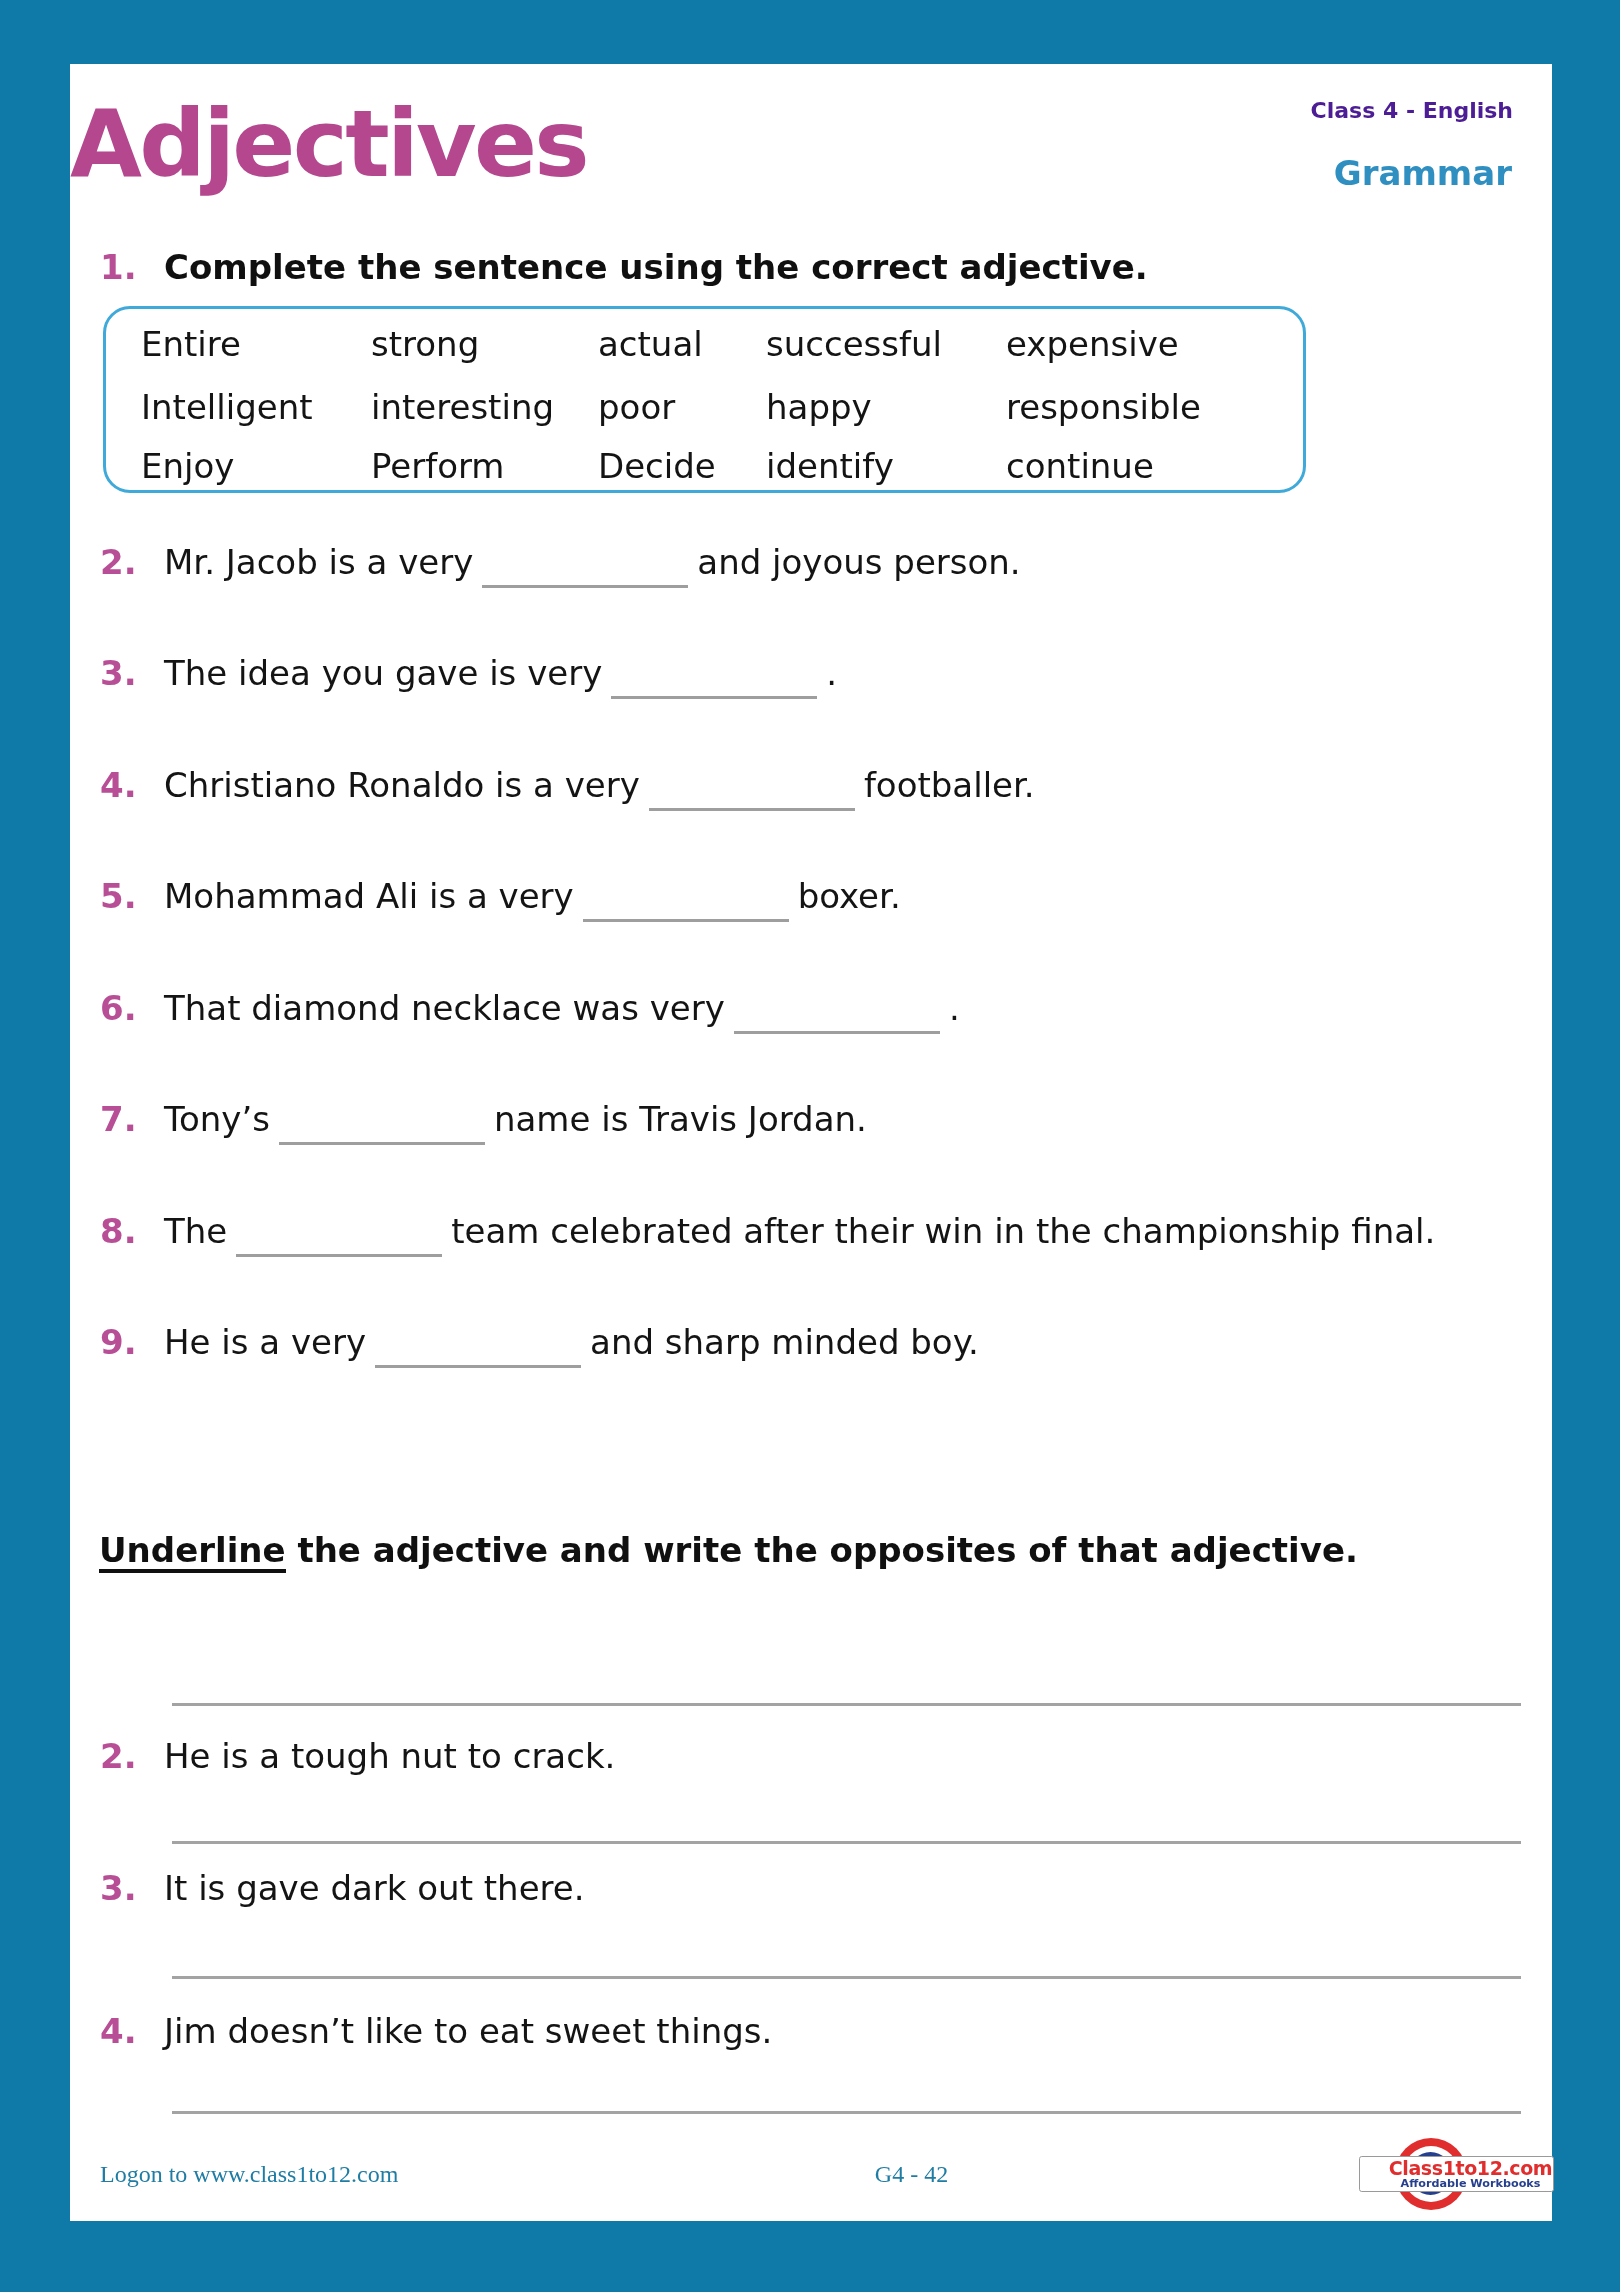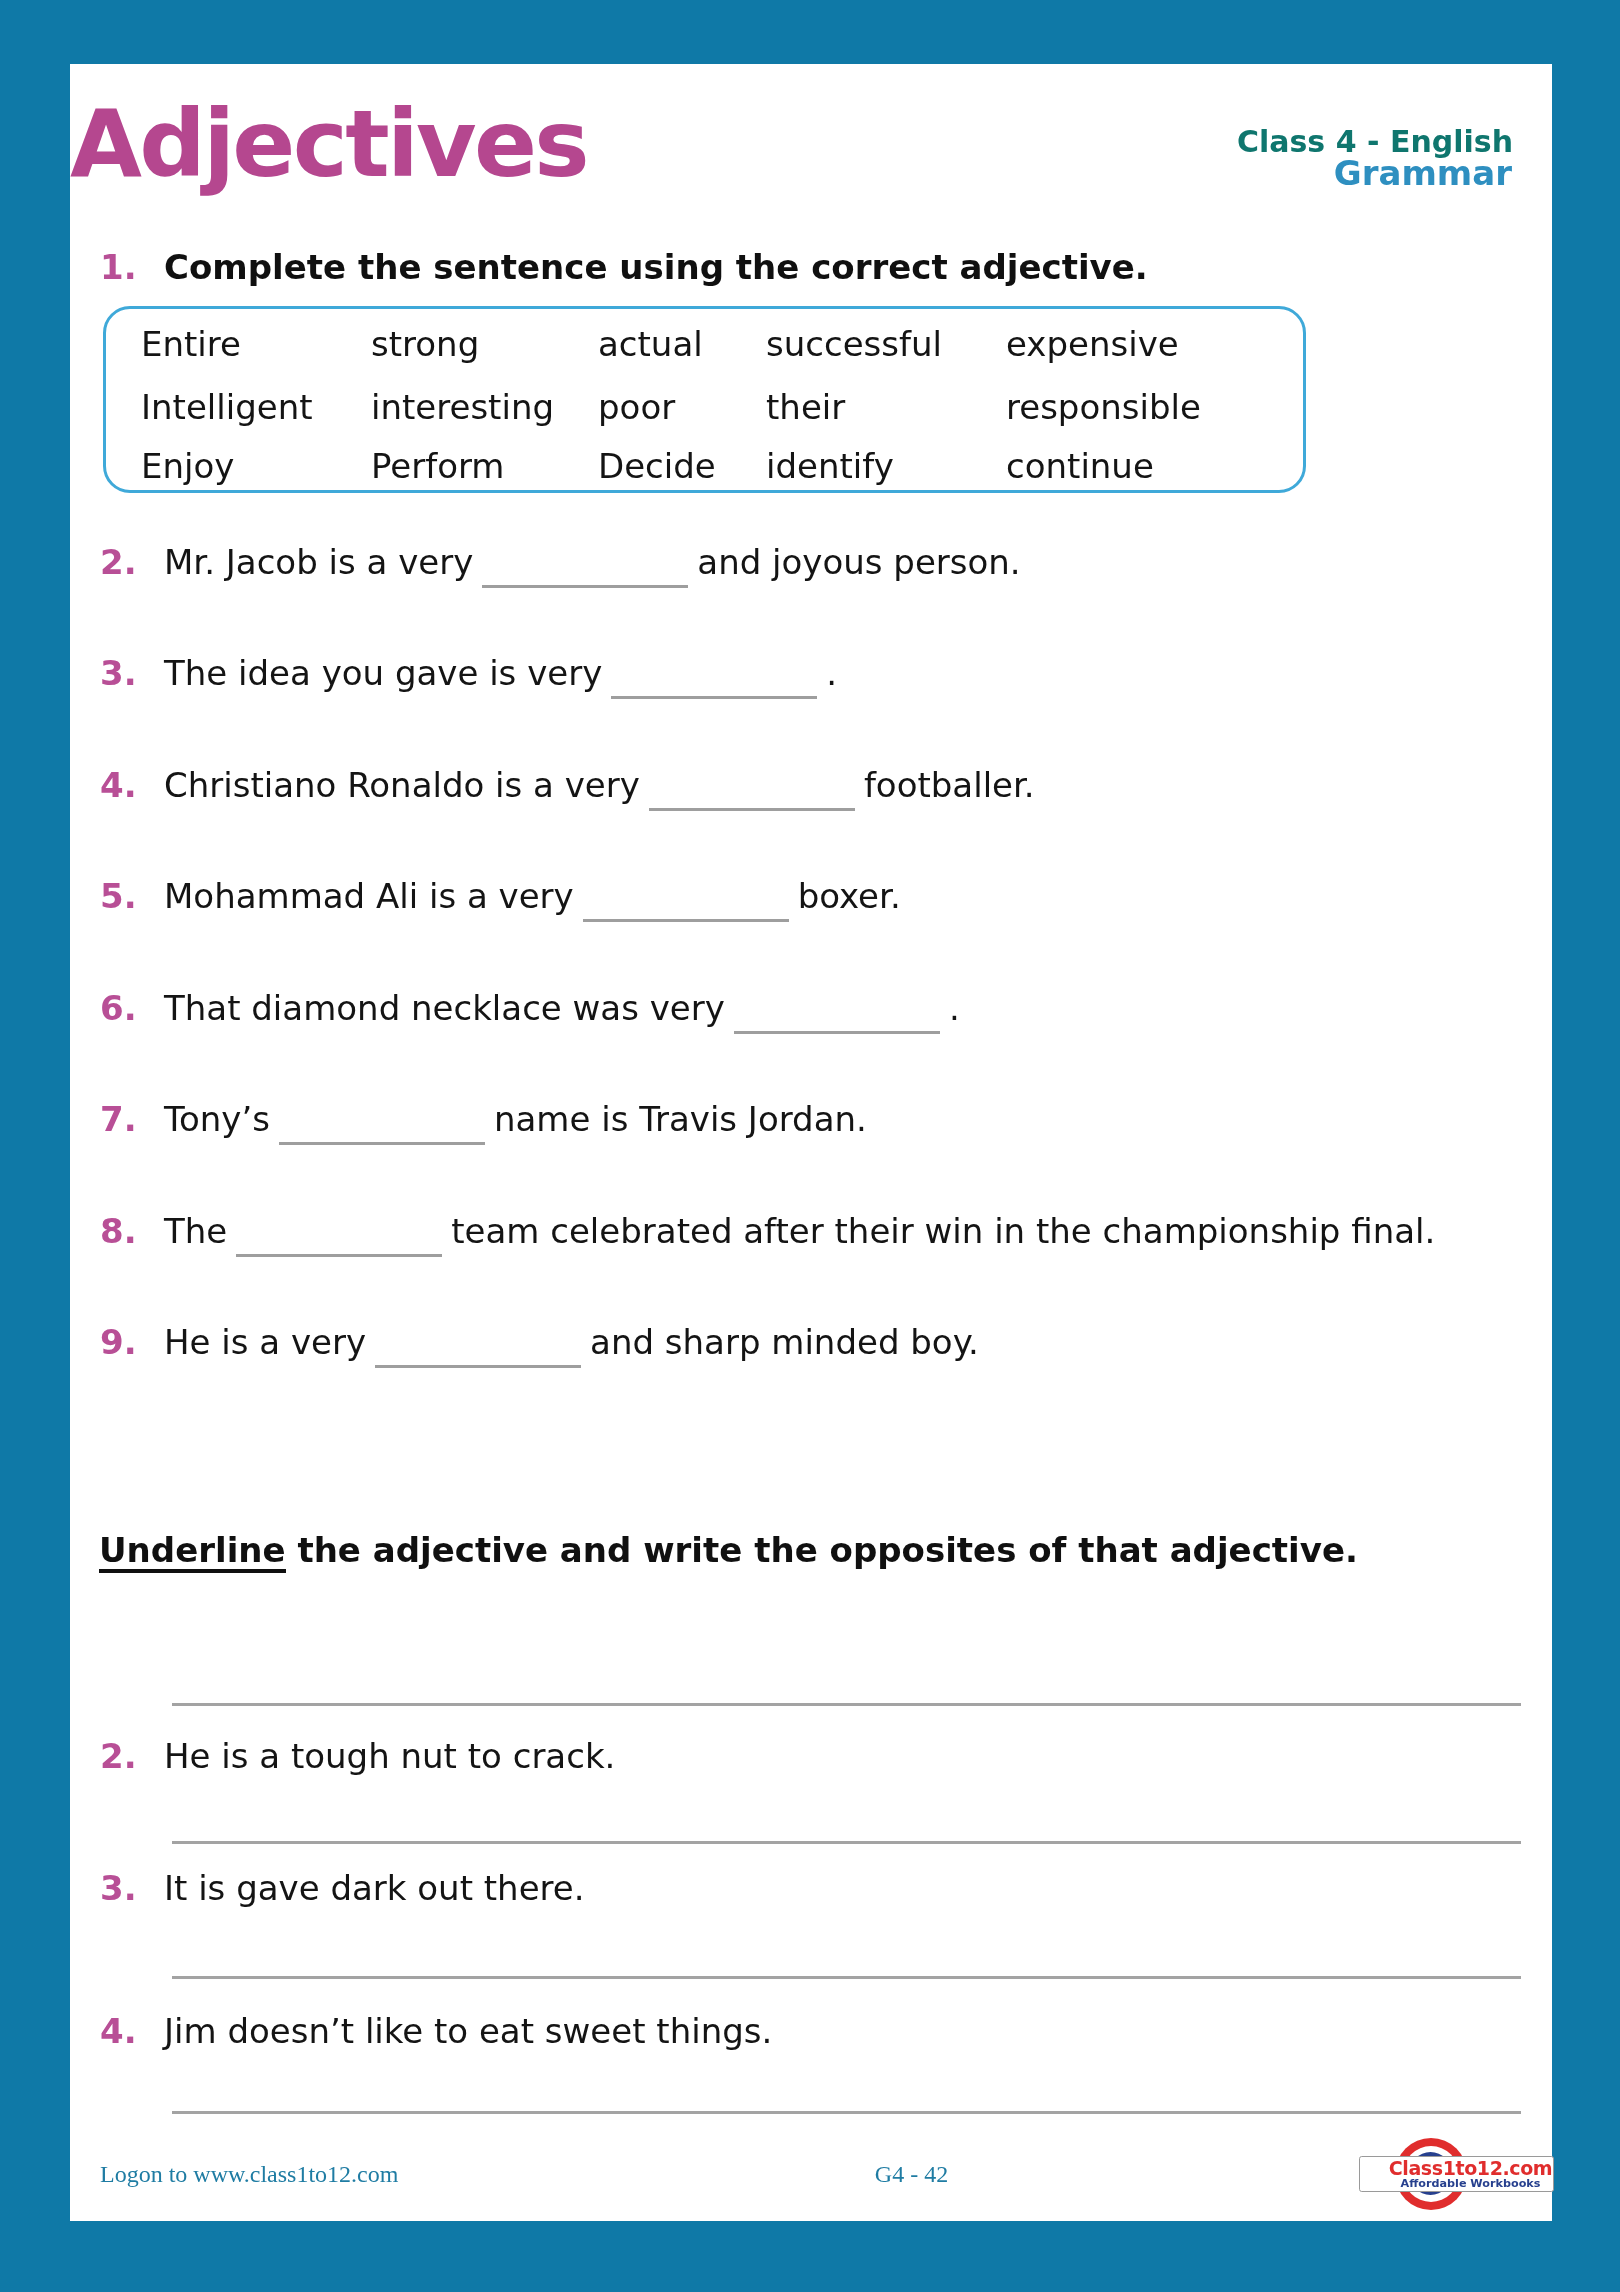--- a/index.html
+++ b/index.html
@@ -16,21 +16,21 @@
   }
   
   .title{
     position:absolute;top:34px;left:0;width:1243px;
     text-align:left;
     font-size:93px;font-weight:bold;letter-spacing:-2.7px;line-height:1.0;
     color:#b5478f;
   }
   .class-line{
     position:absolute;top:34px;right:39px;
-    font-size:30px;font-weight:bold;color:#0f766e;letter-spacing:0px;margin-top:26px;
+    font-size:22px;font-weight:bold;color:#4c1d95;letter-spacing:0px;
   }
   .grammar{
     position:absolute;top:89px;right:40px;
     font-size:34px;font-weight:bold;color:#2e8fc0;
   }
   
   .h1row{position:absolute;left:30px;top:182px;white-space:nowrap;font-size:34px;line-height:43px;}
   .h1row .num{display:inline-block;width:64px;color:#b84f96;font-weight:bold;}
   .h1row .htext{font-weight:bold;color:#101010;}
   
@@ -113,21 +113,21 @@
       <span class="wb-cell c1">Entire</span>
       <span class="wb-cell c2">strong</span>
       <span class="wb-cell c3">actual</span>
       <span class="wb-cell c4">successful</span>
       <span class="wb-cell c5">expensive</span>
     </div>
     <div class="wb-row r2">
       <span class="wb-cell c1">Intelligent</span>
       <span class="wb-cell c2">interesting</span>
       <span class="wb-cell c3">poor</span>
-      <span class="wb-cell c4">their</span>
+      <span class="wb-cell c4">happy</span>
       <span class="wb-cell c5">responsible</span>
     </div>
     <div class="wb-row r3">
       <span class="wb-cell c1">Enjoy</span>
       <span class="wb-cell c2">Perform</span>
       <span class="wb-cell c3">Decide</span>
       <span class="wb-cell c4">identify</span>
       <span class="wb-cell c5">continue</span>
     </div>
   </div>

